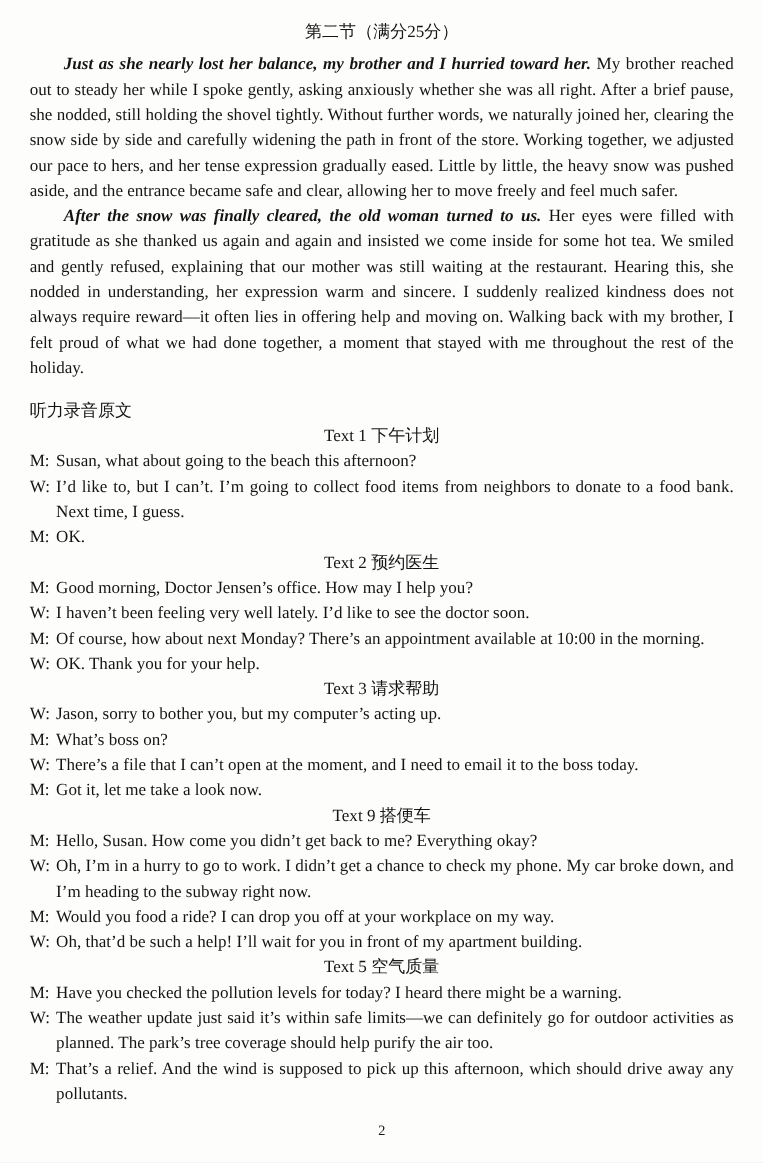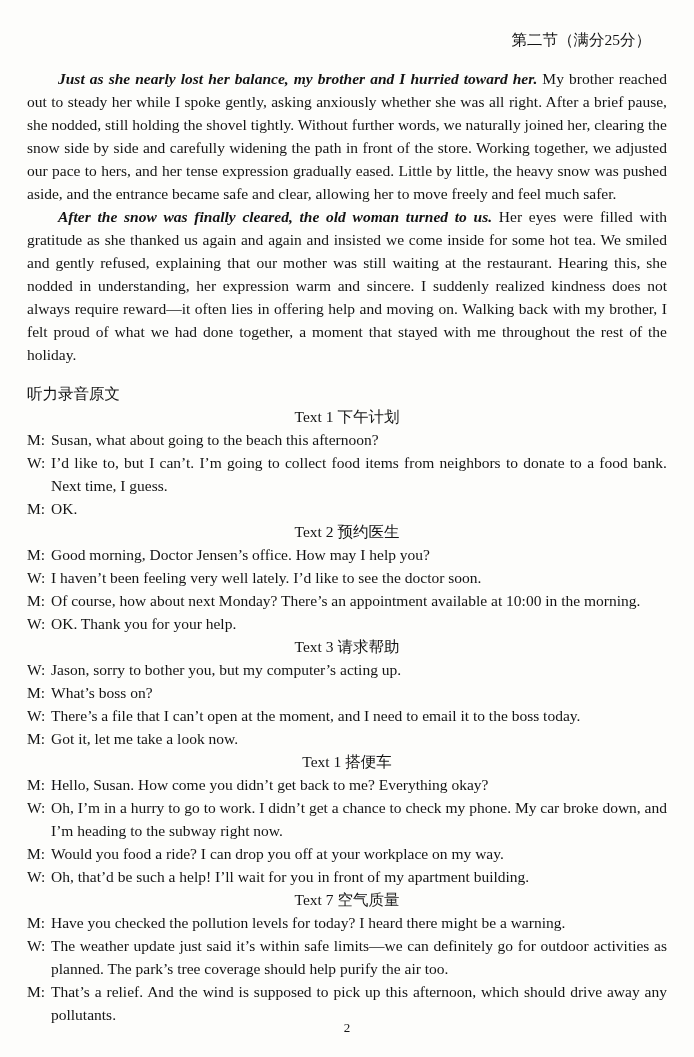--- a/index.html
+++ b/index.html
@@ -15,22 +15,22 @@
     color: #141414;
     font-family: "Liberation Serif", serif;
     font-size: 15.5px;
     line-height: 23px;
     box-sizing: border-box;
     padding: 12px 27px 0 27px;
     position: relative;
     overflow: hidden;
   }
   .section-heading {
-    text-align: right;
-    margin: 16px;
+    text-align: center;
+    margin: 6px;
   }
   .para {
     margin: 0;
     text-align: justify;
     text-indent: 2em;
   }
   .para .lead {
     font-style: italic;
     font-weight: bold;
   }
@@ -114,38 +114,38 @@
         <span class="speech">What’s boss on?</span>
       </div>
       <div class="line">
         <span class="speaker">W:</span>
         <span class="speech">There’s a file that I can’t open at the moment, and I need to email it to the boss today.</span>
       </div>
       <div class="line">
         <span class="speaker">M:</span>
         <span class="speech">Got it, let me take a look now.</span>
       </div>
-      <div class="text-title">Text 1 搭便车</div>
+      <div class="text-title">Text 9 搭便车</div>
       <div class="line">
         <span class="speaker">M:</span>
         <span class="speech">Hello, Susan. How come you didn’t get back to me? Everything okay?</span>
       </div>
       <div class="line">
         <span class="speaker">W:</span>
         <span class="speech">Oh, I’m in a hurry to go to work. I didn’t get a chance to check my phone. My car broke down, and I’m heading to the subway right now.</span>
       </div>
       <div class="line">
         <span class="speaker">M:</span>
         <span class="speech">Would you food a ride? I can drop you off at your workplace on my way.</span>
       </div>
       <div class="line">
         <span class="speaker">W:</span>
         <span class="speech">Oh, that’d be such a help! I’ll wait for you in front of my apartment building.</span>
       </div>
-      <div class="text-title">Text 7 空气质量</div>
+      <div class="text-title">Text 5 空气质量</div>
       <div class="line">
         <span class="speaker">M:</span>
         <span class="speech">Have you checked the pollution levels for today? I heard there might be a warning.</span>
       </div>
       <div class="line">
         <span class="speaker">W:</span>
         <span class="speech">The weather update just said it’s within safe limits—we can definitely go for outdoor activities as planned. The park’s tree coverage should help purify the air too.</span>
       </div>
       <div class="line">
         <span class="speaker">M:</span>

